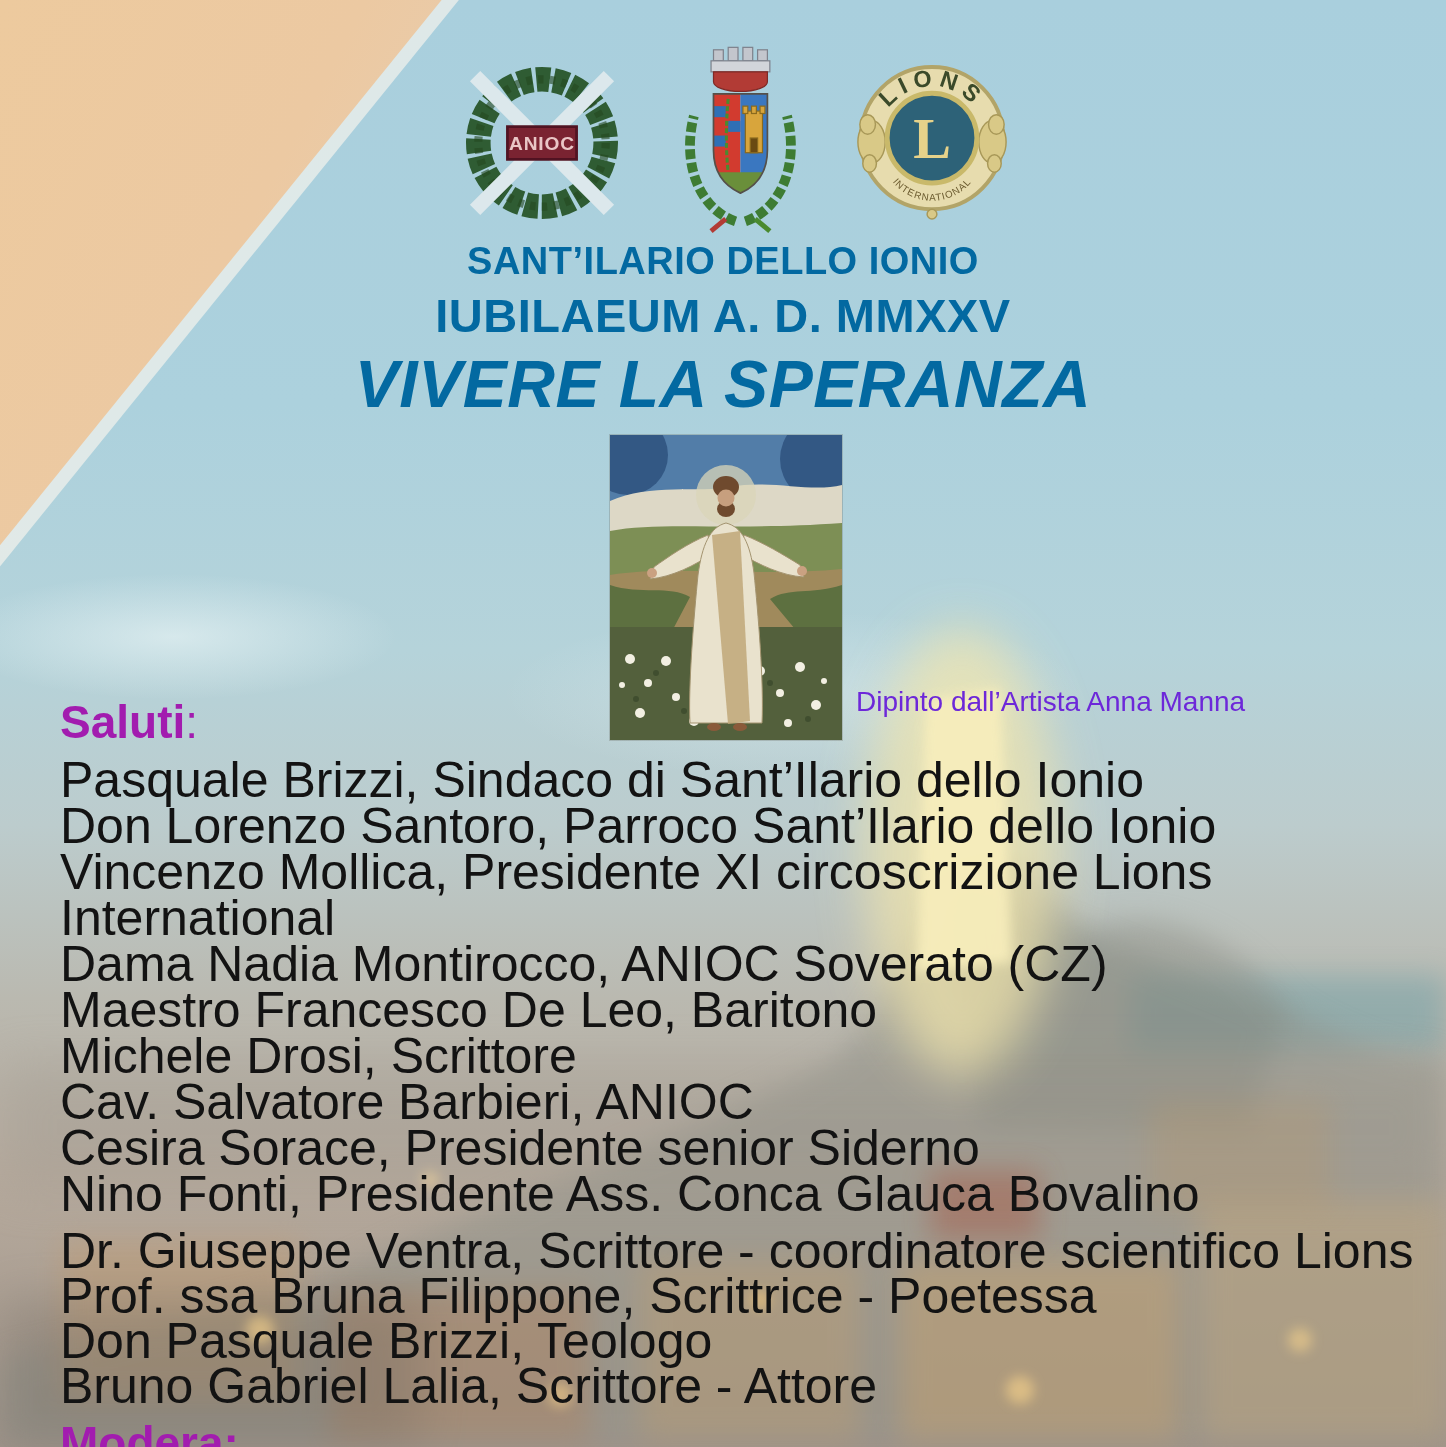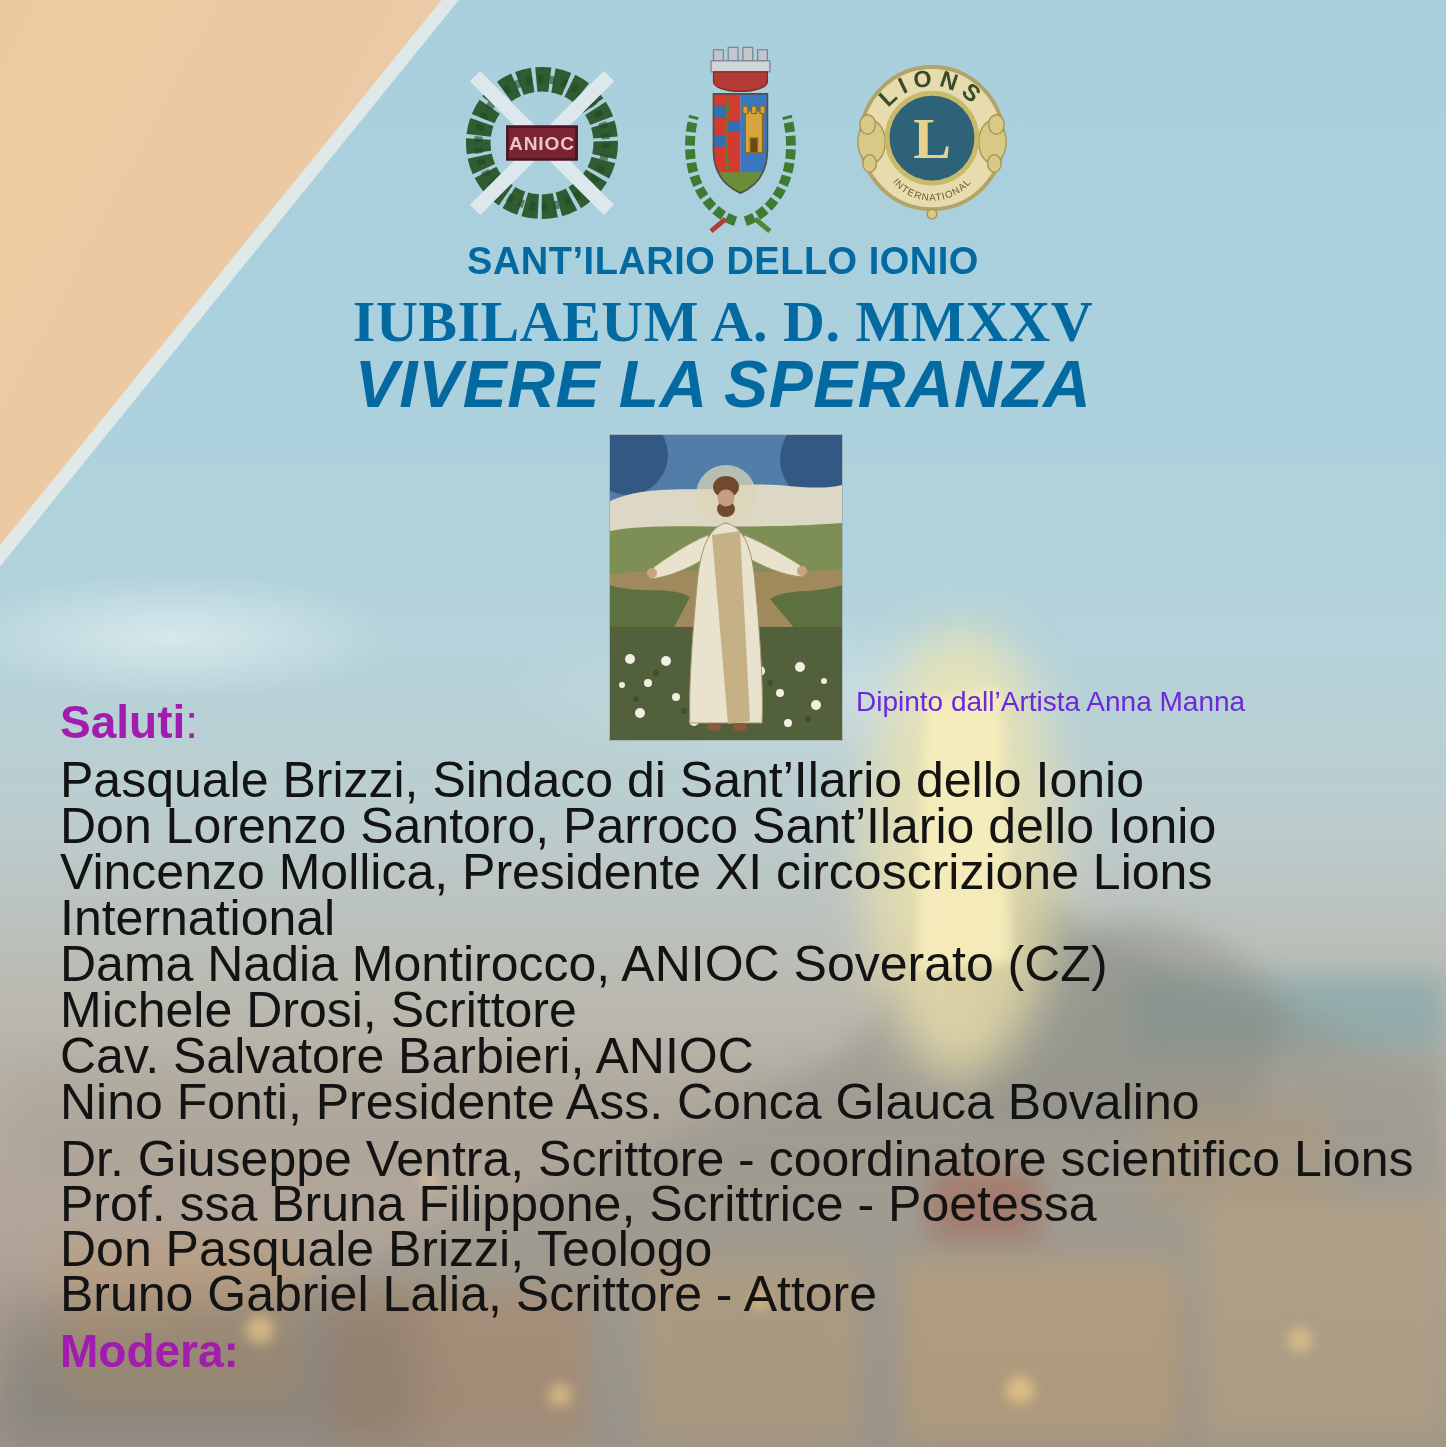--- a/index.html
+++ b/index.html
@@ -24,21 +24,21 @@
 
   
   .content{position:absolute;inset:0;}
   .logo{position:absolute;}
   .logo-anioc{left:450px;top:52px;width:184px;height:182px;}
   .logo-stemma{left:662px;top:40px;width:152px;height:196px;}
   .logo-lions{left:854px;top:56px;width:156px;height:172px;}
 
   .title{position:absolute;left:0;width:100%;text-align:center;color:#0369a1;font-weight:700;}
   .title-location{top:240px;font-size:38px;letter-spacing:.5px;}
-  .title-jubilee{top:288px;font-size:58px;letter-spacing:.5px;font-family:Liberation Serif, serif;}
+  .title-jubilee{top:288px;font-size:47px;letter-spacing:.5px;}
   .title-motto{top:346px;font-size:66px;font-style:italic;letter-spacing:.5px;}
 
   .painting{position:absolute;left:610px;top:435px;width:232px;height:305px;
     box-shadow:0 0 0 1px rgba(90,90,80,.25);}
   .caption{position:absolute;left:856px;top:686px;width:470px;
     font-size:28px;color:#6d28d9;}
 
   .sections{position:absolute;left:60px;top:696px;right:30px;color:#131313;}
   .section-heading{font-size:46px;line-height:53px;font-weight:700;margin:0 0 8px 0;color:#a21caf;}
   .section-heading .colon-light{font-weight:400;}
@@ -236,22 +236,24 @@
     </svg>
     <div class="caption">Dipinto dall’Artista Anna Manna</div>
 
     <div class="sections" id="sections">
         <div class="section">
           <div class="section-heading"><span>Saluti</span><span class="colon-light">:</span></div>
           <div class="list-line">Pasquale Brizzi, Sindaco di Sant’Ilario dello Ionio</div>
           <div class="list-line">Don Lorenzo Santoro, Parroco Sant’Ilario dello Ionio</div>
           <div class="list-line">Vincenzo Mollica, Presidente XI circoscrizione Lions International</div>
           <div class="list-line">Dama Nadia Montirocco, ANIOC Soverato (CZ)</div>
+          <div class="list-line">Maestro Francesco De Leo, Baritono</div>
           <div class="list-line">Michele Drosi, Scrittore</div>
           <div class="list-line">Cav. Salvatore Barbieri, ANIOC</div>
+          <div class="list-line">Cesira Sorace, Presidente senior Siderno</div>
           <div class="list-line">Nino Fonti, Presidente Ass. Conca Glauca Bovalino</div>
         </div>
         <div class="section compact">
           <div class="list-line">Dr. Giuseppe Ventra, Scrittore - coordinatore scientifico Lions</div>
           <div class="list-line">Prof. ssa Bruna Filippone, Scrittrice - Poetessa</div>
           <div class="list-line">Don Pasquale Brizzi, Teologo</div>
           <div class="list-line">Bruno Gabriel Lalia, Scrittore - Attore</div>
         </div>
         <div class="section tail">
           <div class="section-heading"><span>Modera</span><span class="">:</span></div>

